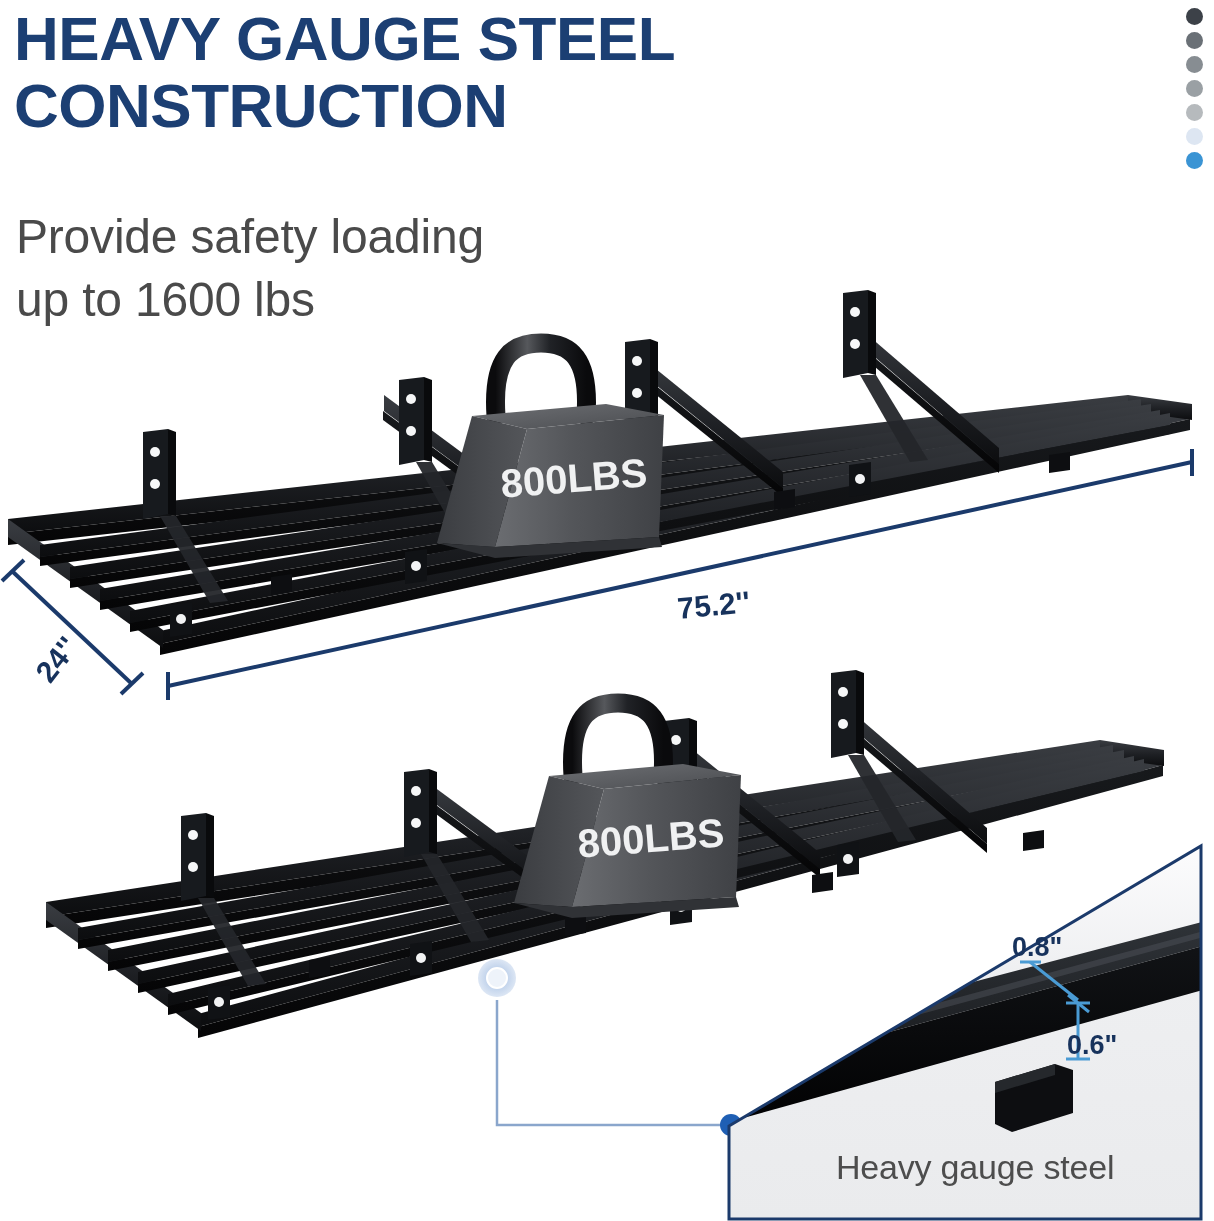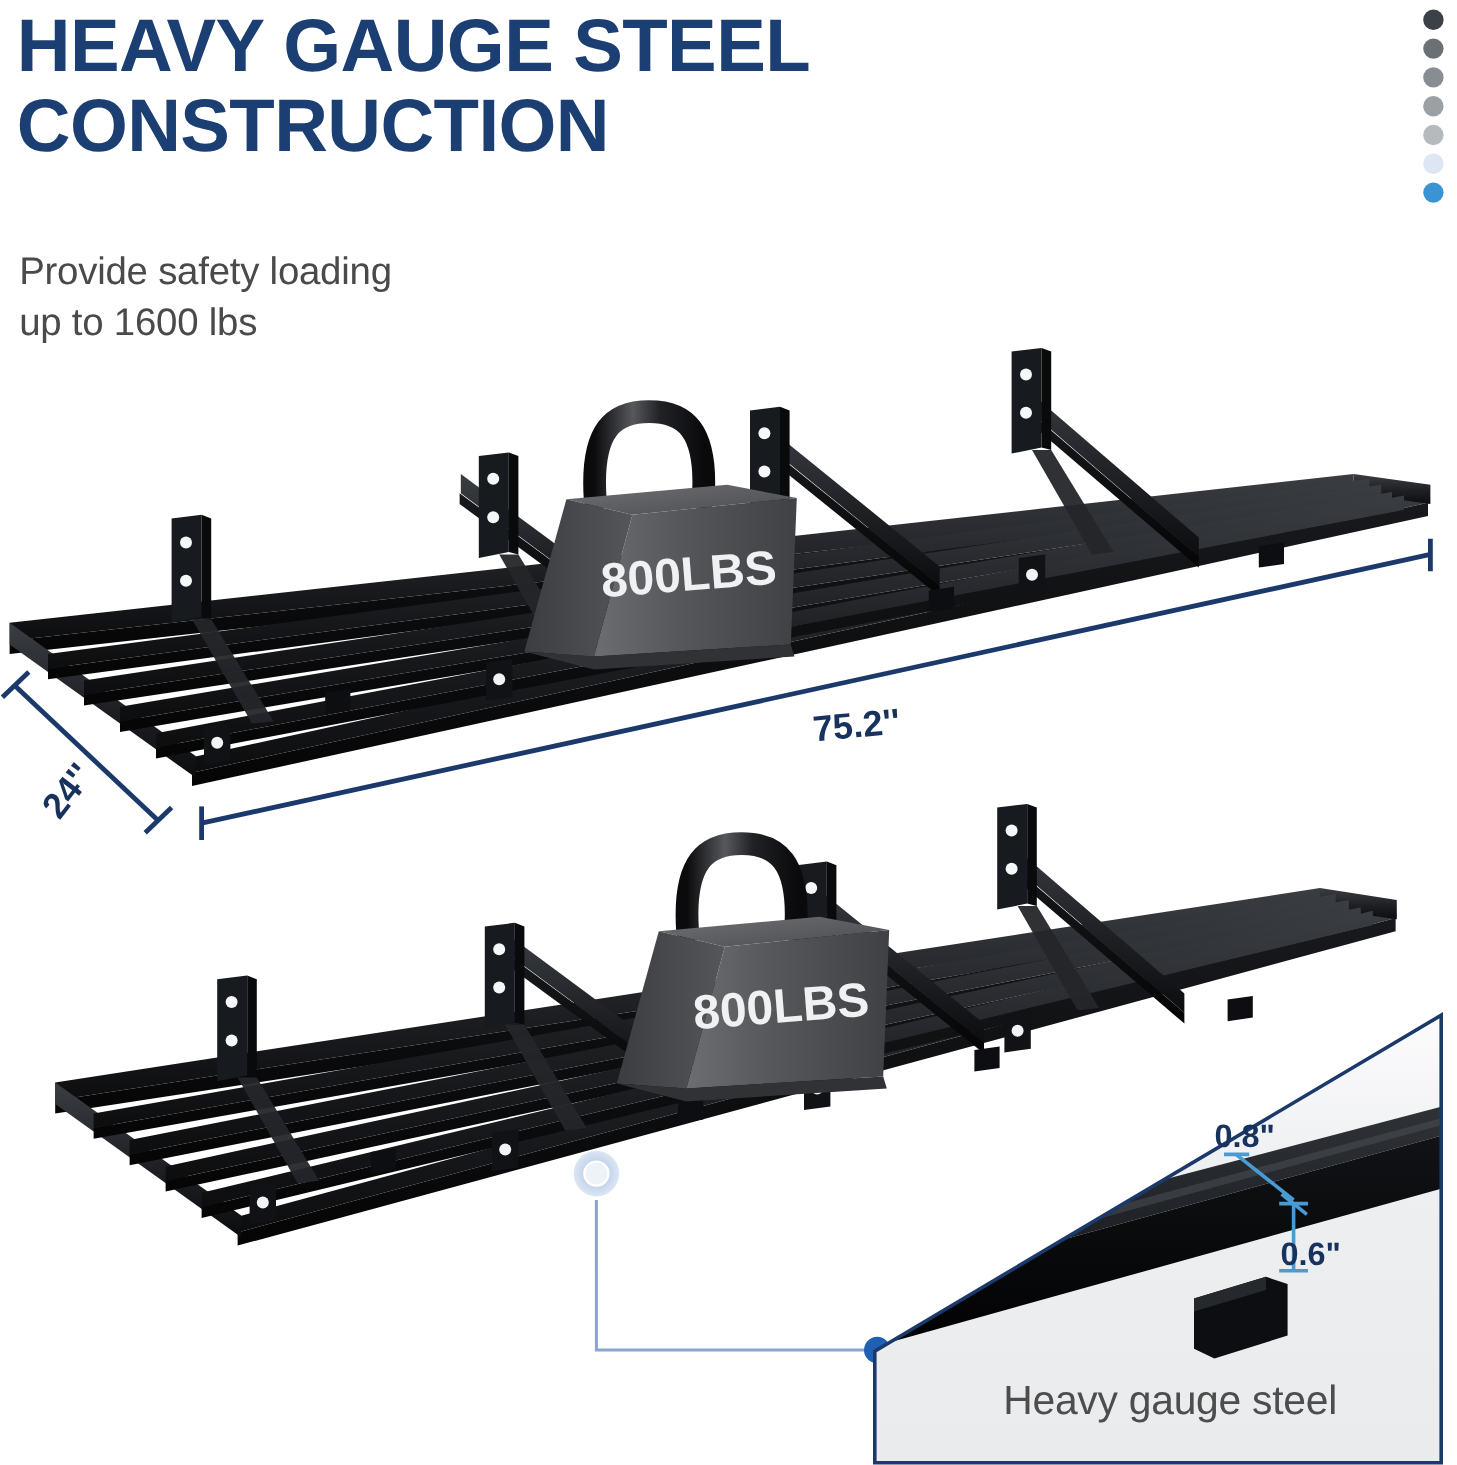--- a/index.html
+++ b/index.html
@@ -9,21 +9,21 @@
     background:#ffffff;
   }
   
   #headline{
     position:absolute;left:14px;top:6px;width:900px;
     color:#1c3f73;font-weight:bold;font-size:62px;line-height:1.08;
     letter-spacing:-0.5px;white-space:pre-line;
   }
   #subhead{
     position:absolute;left:16px;top:205px;width:620px;
-    color:#4a4a4a;font-size:32px;line-height:1.32;font-weight:400;
+    color:#4a4a4a;font-size:48px;line-height:1.32;font-weight:400;
     white-space:pre-line;letter-spacing:-0.2px;
   }
   
   #dots{position:absolute;right:11px;top:8px;display:flex;flex-direction:column;gap:7px;align-items:center;}
   #dots .dot{width:17px;height:17px;border-radius:50%;}
   
   #stage{position:absolute;left:0;top:0;width:1214px;height:1221px;}
   #stage svg{display:block;}
   
   #inset-label{

